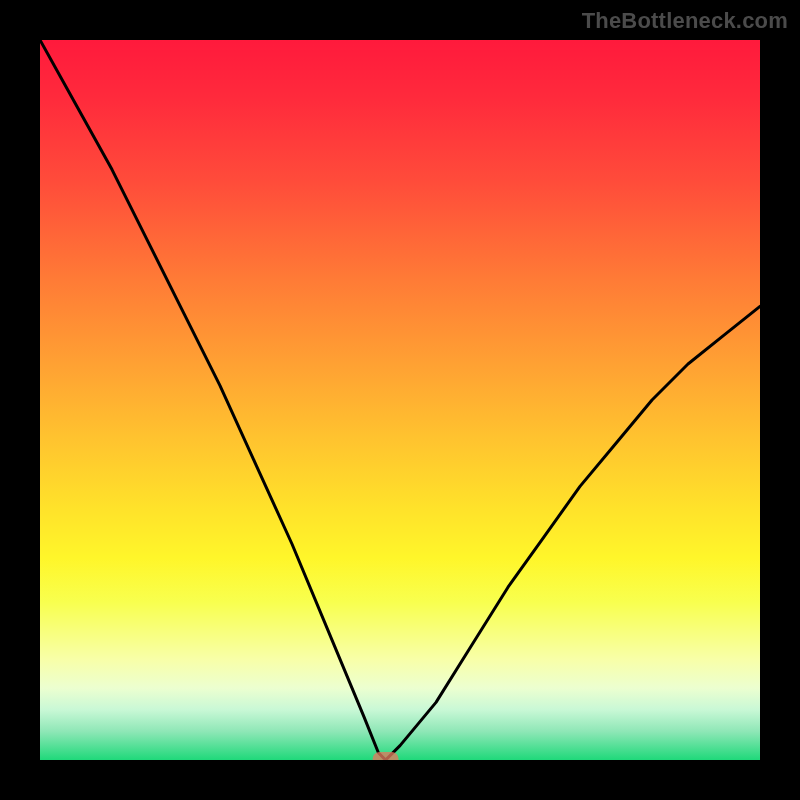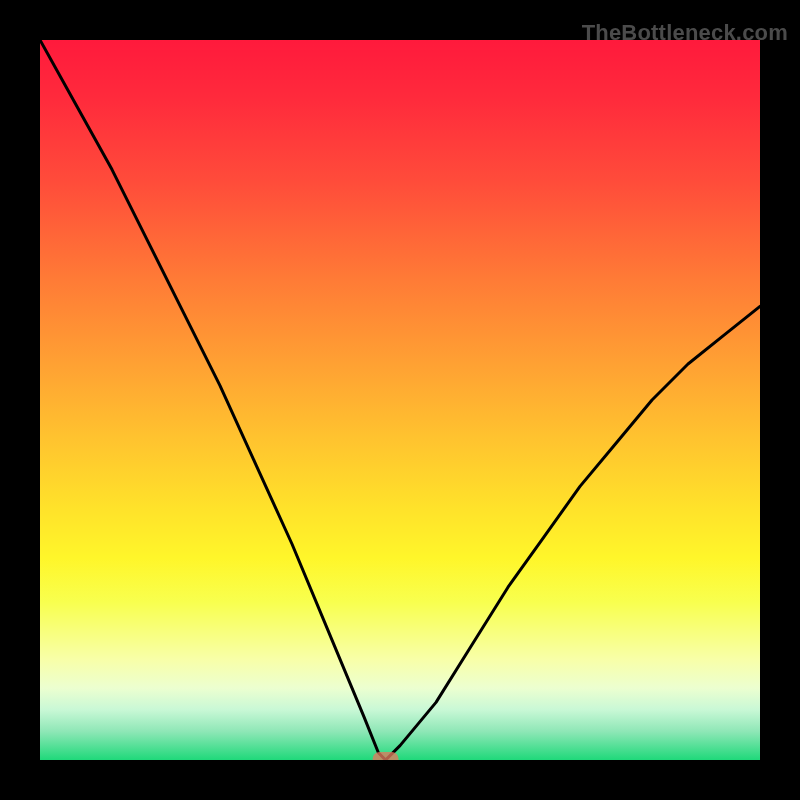--- a/index.html
+++ b/index.html
@@ -7,21 +7,21 @@
     padding: 0;
     width: 800px;
     height: 800px;
     background: #000;
     font-family: Arial, Helvetica, sans-serif;
     position: relative;
     overflow: hidden;
   }
   .watermark {
     position: absolute;
-    top: 20px;
+    top: 8px;
     right: 12px;
     color: #4b4b4b;
     font-size: 22px;
     font-weight: 600;
     letter-spacing: 0.2px;
     user-select: none;
   }
   .plot-area {
     position: absolute;
     left: 40px;

